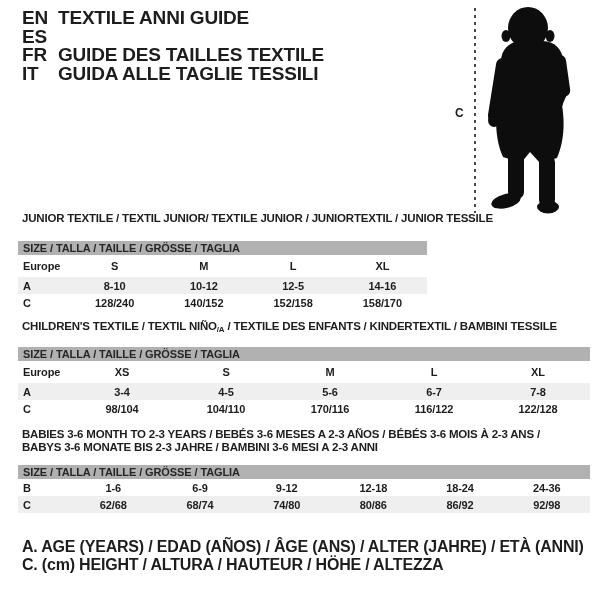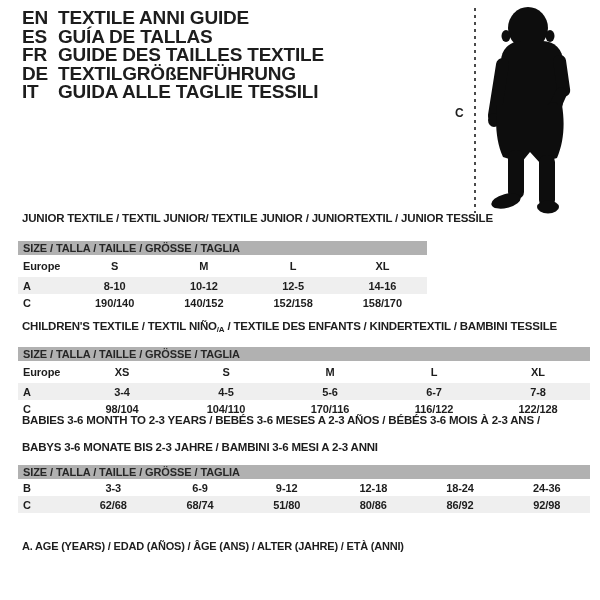--- a/index.html
+++ b/index.html
@@ -25,41 +25,36 @@
   
   .size-table{position:absolute;left:18px;font-size:11px;letter-spacing:-0.1px;}
   .size-bar{background:#b1b1b1;height:14px;display:flex;align-items:center;padding-left:5px;color:#262626;}
   .t-row{display:flex;align-items:center;}
   .t-row.header-row{height:22px;}
   .t-row.data-row{height:17px;}
   .t-row.shaded{background:#efefef;}
   .t-lbl{width:52px;padding-left:5px;box-sizing:border-box;}
   .t-cell{flex:1;text-align:center;}
   
-  .footnotes{position:absolute;left:22px;top:538px;font-size:11px;line-height:17.5px;letter-spacing:-0.2px;white-space:nowrap;}
+  .footnotes{position:absolute;left:22px;top:538px;font-size:16px;line-height:17.5px;letter-spacing:-0.2px;white-space:nowrap;}
 </style>
 </head>
 <body>
 
 <div class="lang-block">
   <div class="lang-row">
     <span class="lang-code">EN</span>
     <span>TEXTILE ANNI GUIDE</span>
   </div>
   <div class="lang-row">
     <span class="lang-code">ES</span>
-    <span>GUÍA DE TALLAS</span>
   </div>
   <div class="lang-row">
     <span class="lang-code">FR</span>
     <span>GUIDE DES TAILLES TEXTILE</span>
-  </div>
-  <div class="lang-row">
-    <span class="lang-code">DE</span>
-    <span>TEXTILGRÖßENFÜHRUNG</span>
   </div>
   <div class="lang-row">
     <span class="lang-code">IT</span>
     <span>GUIDA ALLE TAGLIE TESSILI</span>
   </div>
 </div>
 
 <div class="measure-line"></div>
 <div class="measure-label">C</div>
 <svg class="silhouette" width="98" height="210" viewBox="0 0 98 210">
@@ -93,21 +88,21 @@
   </div>
   <div class="t-row data-row shaded">
     <span class="t-lbl">A</span>
     <span class="t-cell">8-10</span>
     <span class="t-cell">10-12</span>
     <span class="t-cell">12-5</span>
     <span class="t-cell">14-16</span>
   </div>
   <div class="t-row data-row">
     <span class="t-lbl">C</span>
-    <span class="t-cell">190/140</span>
+    <span class="t-cell">128/240</span>
     <span class="t-cell">140/152</span>
     <span class="t-cell">152/158</span>
     <span class="t-cell">158/170</span>
   </div>
 </div>
 
 <div class="sec-title" style="top:320px;"><span>CHILDREN'S TEXTILE / TEXTIL NIÑO</span><span class="sub">/A</span><span> / TEXTILE DES ENFANTS / KINDERTEXTIL / BAMBINI TESSILE</span></div>
 <div class="size-table" style="top:347px;width:572px;">
   <div class="size-bar">SIZE / TALLA / TAILLE / GRÖSSE / TAGLIA</div>
   <div class="t-row header-row">
@@ -129,39 +124,40 @@
   <div class="t-row data-row">
     <span class="t-lbl">C</span>
     <span class="t-cell">98/104</span>
     <span class="t-cell">104/110</span>
     <span class="t-cell">170/116</span>
     <span class="t-cell">116/122</span>
     <span class="t-cell">122/128</span>
   </div>
 </div>
 
-<div class="sec-title" style="top:414px;">BABIES 3-6 MONTH TO 2-3 YEARS / BEBÉS 3-6 MESES A 2-3 AÑOS / BÉBÉS 3-6 MOIS À 2-3 ANS /</div>
+<div class="sec-title" style="top:428px;">BABIES 3-6 MONTH TO 2-3 YEARS / BEBÉS 3-6 MESES A 2-3 AÑOS / BÉBÉS 3-6 MOIS À 2-3 ANS /</div>
 <div class="sec-title" style="top:441px;">BABYS 3-6 MONATE BIS 2-3 JAHRE / BAMBINI 3-6 MESI A 2-3 ANNI</div>
 <div class="size-table" style="top:465px;width:572px;">
   <div class="size-bar">SIZE / TALLA / TAILLE / GRÖSSE / TAGLIA</div>
   <div class="t-row data-row">
     <span class="t-lbl">B</span>
-    <span class="t-cell">3-3</span>
+    <span class="t-cell">1-6</span>
     <span class="t-cell">6-9</span>
     <span class="t-cell">9-12</span>
     <span class="t-cell">12-18</span>
     <span class="t-cell">18-24</span>
     <span class="t-cell">24-36</span>
   </div>
   <div class="t-row data-row shaded">
     <span class="t-lbl">C</span>
     <span class="t-cell">62/68</span>
     <span class="t-cell">68/74</span>
-    <span class="t-cell">51/80</span>
+    <span class="t-cell">74/80</span>
     <span class="t-cell">80/86</span>
     <span class="t-cell">86/92</span>
     <span class="t-cell">92/98</span>
   </div>
 </div>
 
 <div class="footnotes">
   <div>A. AGE (YEARS) / EDAD (AÑOS) / ÂGE (ANS) / ALTER (JAHRE) / ETÀ (ANNI)</div>
+  <div>C. (cm) HEIGHT / ALTURA / HAUTEUR / HÖHE / ALTEZZA</div>
 </div>
 
 </body></html>

